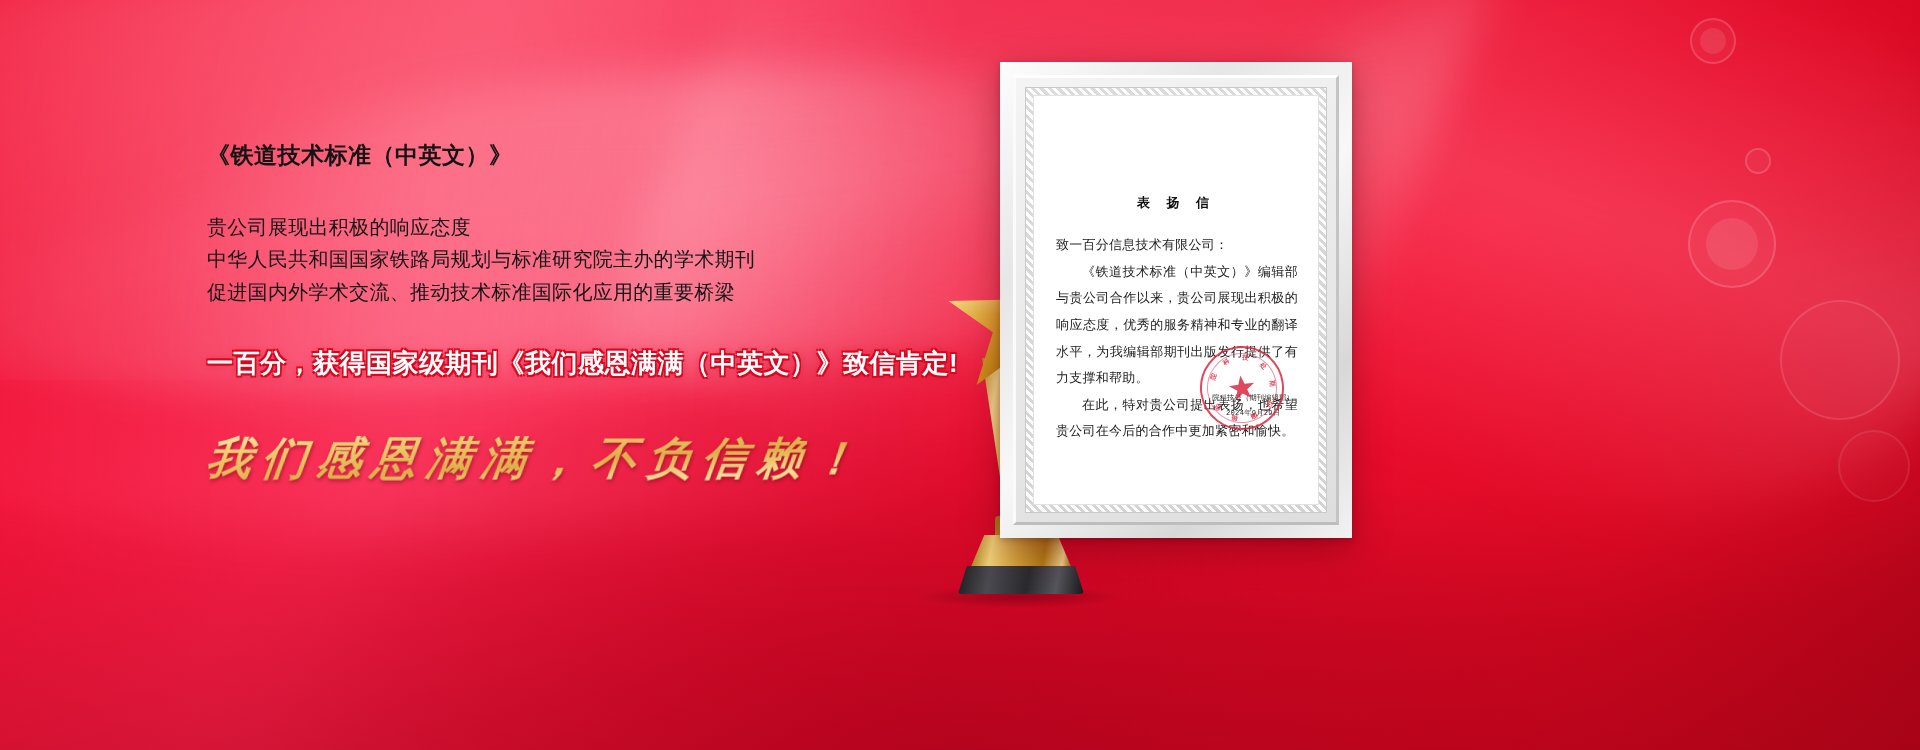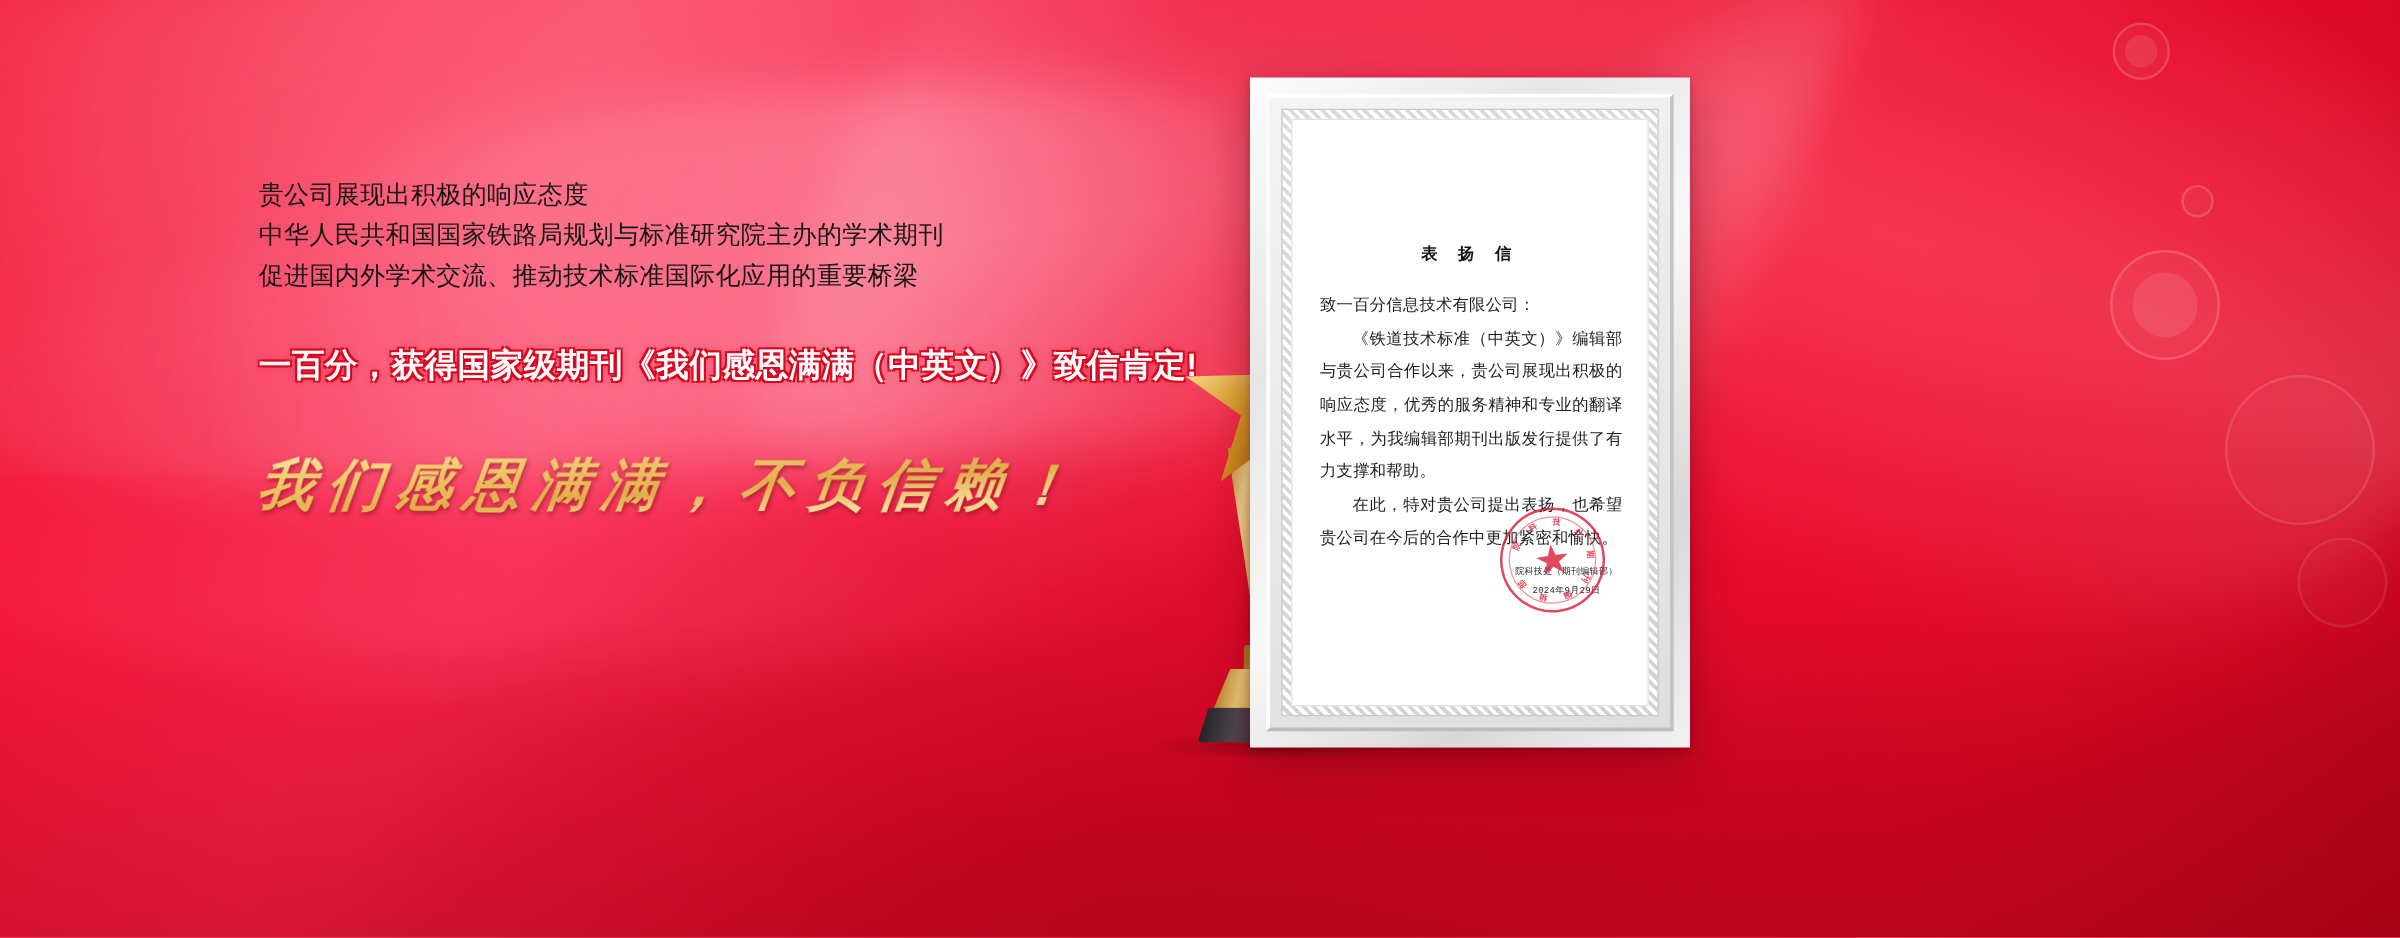--- a/index.html
+++ b/index.html
@@ -143,21 +143,21 @@
     clip-path:polygon(7% 0%, 93% 0%, 100% 100%, 0% 100%);
     border-radius:0 0 4px 4px;
   }
   #tr-shadow {
     position:absolute; left:-5px; top:336px; width:200px; height:22px;
     background:radial-gradient(ellipse at center, rgba(90,0,12,0.45) 0%, rgba(90,0,12,0) 72%);
   }
 
   
   #cert-frame {
-    position:absolute; left:1000px; top:62px; width:352px; height:536px;
+    position:absolute; left:1000px; top:62px; width:352px; height:476px;
     background:linear-gradient(135deg,#fdfdfd 0%,#e6e6e6 28%,#f8f8f8 52%,#d8d8d8 78%,#f2f2f2 100%);
     padding:13px;
     box-shadow:0 12px 34px rgba(90,0,12,0.42), 0 2px 6px rgba(0,0,0,0.22);
   }
   #cert-bevel {
     width:100%; height:100%;
     border:3px solid #cfcfcf;
     border-top-color:#ffffff; border-left-color:#fbfbfb;
     border-bottom-color:#bdbdbd; border-right-color:#c4c4c4;
     padding:9px;
@@ -246,20 +246,21 @@
   <div class="bokeh bk-fill" style="left:1700px;top:28px;width:26px;height:26px;"></div>
   <div class="bokeh bk-ring" style="left:1745px;top:148px;width:26px;height:26px;"></div>
   <div class="bokeh bk-ring" style="left:1688px;top:200px;width:88px;height:88px;"></div>
   <div class="bokeh bk-fill" style="left:1706px;top:218px;width:52px;height:52px;"></div>
   <div class="bokeh bk-ring" style="left:1780px;top:300px;width:120px;height:120px;opacity:.7;"></div>
   <div class="bokeh bk-ring" style="left:1838px;top:430px;width:72px;height:72px;opacity:.55;"></div>
   <div class="bokeh bk-fill" style="left:1148px;top:388px;width:34px;height:34px;opacity:.5;"></div>
 
   <div id="copy">
 
+    <div id="journal-title">《铁道技术标准（中英文）》</div>
 
     <div>
       <div class="sub-line">贵公司展现出积极的响应态度</div>
       <div class="sub-line">中华人民共和国国家铁路局规划与标准研究院主办的学术期刊</div>
       <div class="sub-line">促进国内外学术交流、推动技术标准国际化应用的重要桥梁</div>
     </div>
 
     <div id="headline">一百分，获得国家级期刊《我们感恩满满（中英文）》致信肯定!</div>
 
     <div id="calligraphy">我们感恩满满，不负信赖！</div>

